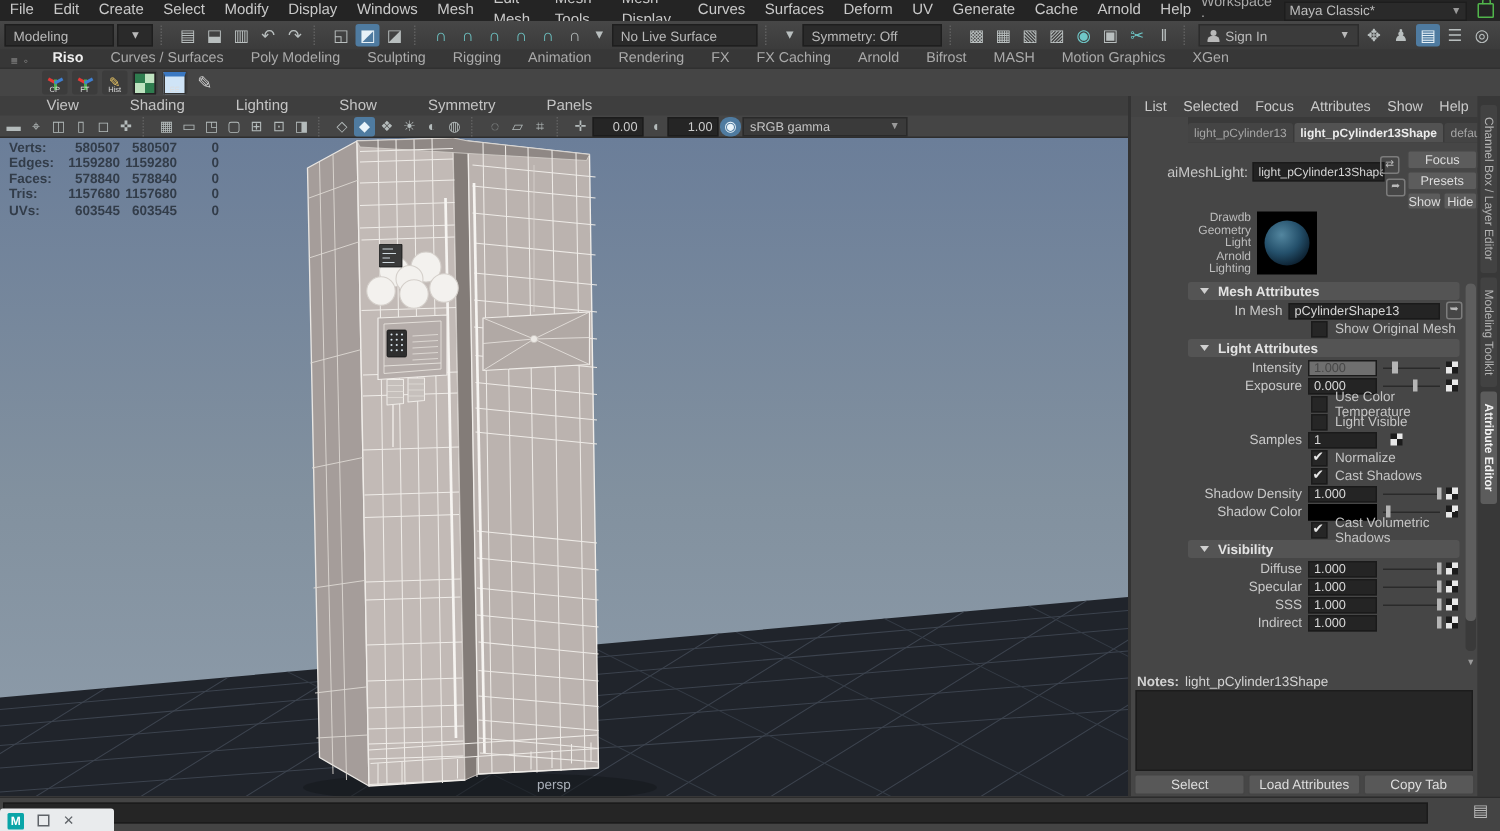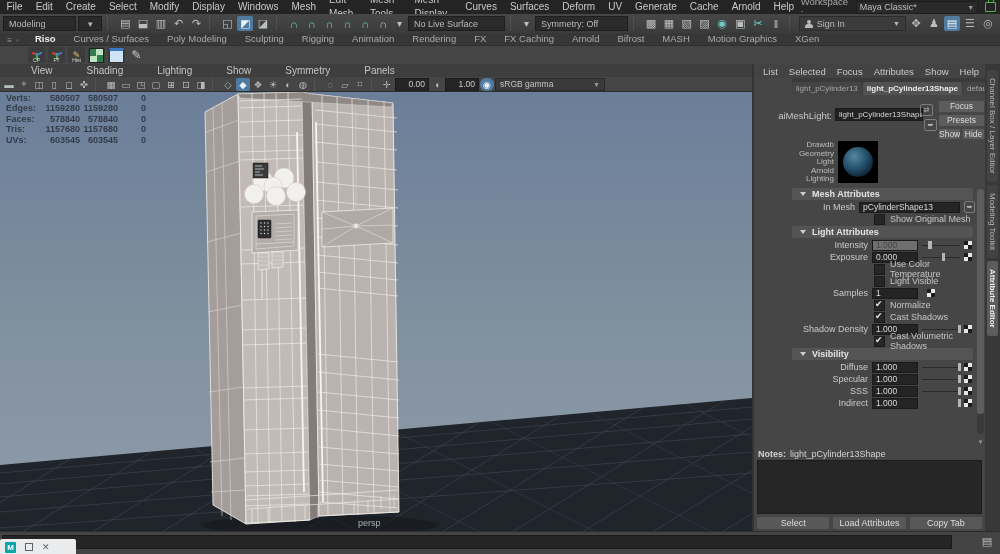--- a/index.html
+++ b/index.html
@@ -551,20 +551,29 @@
         </div>
         <div class="arow">
           <span class="albl">Shadow Density</span>
           <span class="afield">1.000</span>
           <span class="sl">
               <span class="tr"></span>
               <span class="hd" style="left:94%"></span>
             </span>
           <span class="checker"></span>
         </div>
+        <div class="arow">
+          <span class="albl">Shadow Color</span>
+          <span class="afield" style="background:#000;border-color:#000"></span>
+          <span class="sl">
+              <span class="tr"></span>
+              <span class="hd" style="left:5%"></span>
+            </span>
+          <span class="checker"></span>
+        </div>
         <div class="arow indent">
           <span class="cb on"></span>
           <span class="cblbl">Cast Volumetric Shadows</span>
         </div>
 
         <div class="sechead">
           <span class="tri"></span>
           <span>Visibility</span>
         </div>
         <div class="arow">

